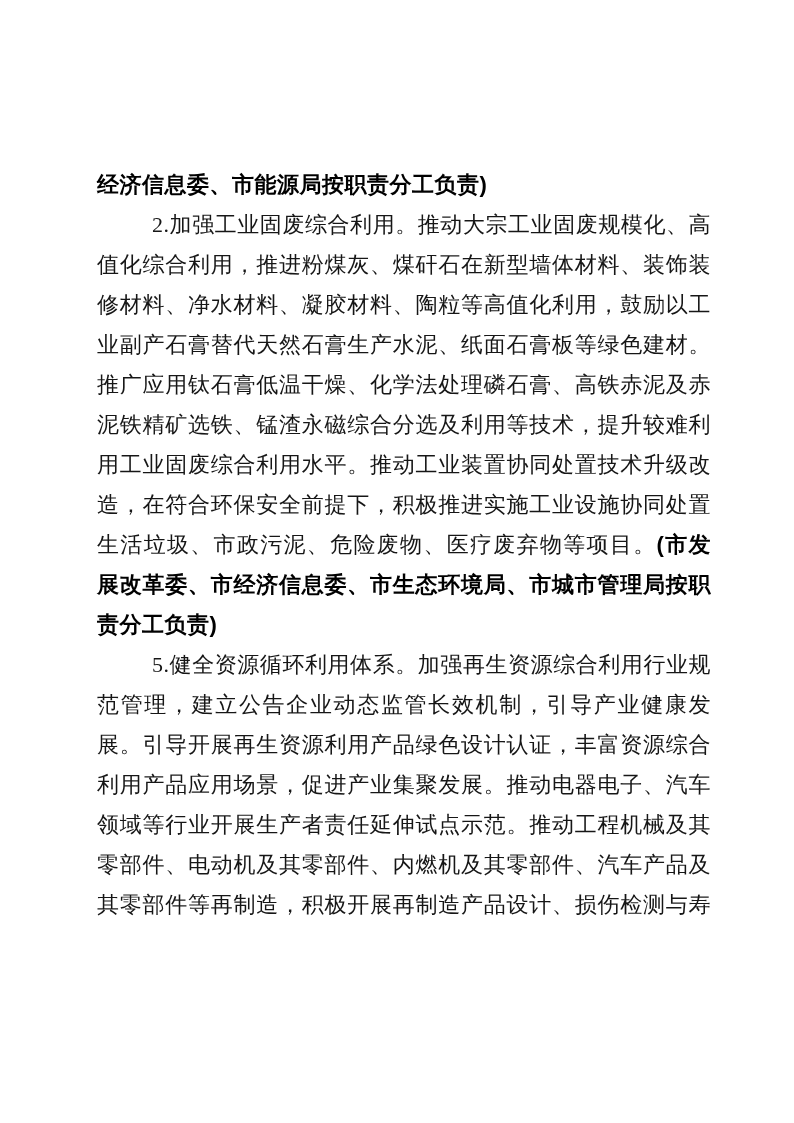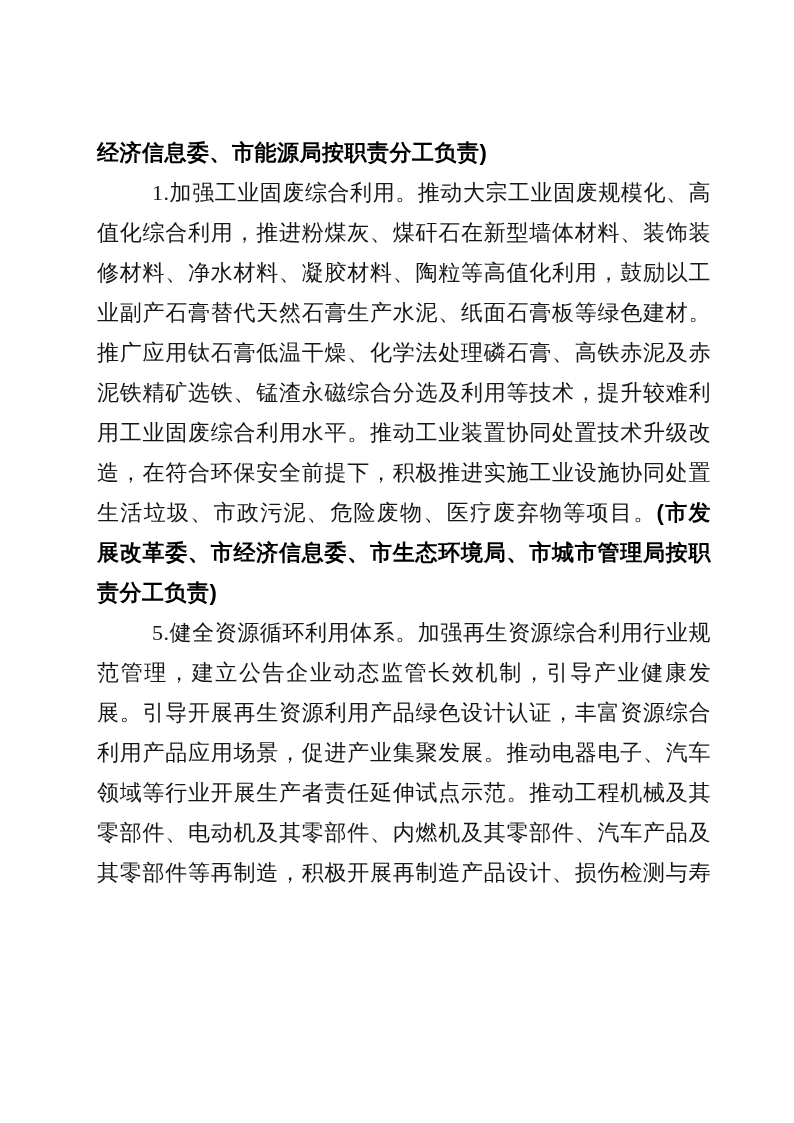--- a/index.html
+++ b/index.html
@@ -8,20 +8,21 @@
     background: #ffffff;
   }
   .page {
     position: relative;
     width: 794px;
     height: 892px;
     background: #ffffff;
     overflow: hidden;
     font-family: "Liberation Serif", "DejaVu Serif", serif;
     color: #1a1a1a;
+    margin-top: 32px;
   }
   .doc-body {
     position: absolute;
     left: 97px;
     top: 133px;
     width: 614px;
   }
   .para {
     margin: 0;
     font-size: 22px;
@@ -48,17 +49,17 @@
     color: #222222;
     font-family: "Liberation Serif", "DejaVu Serif", serif;
   }
 </style>
 </head>
 <body>
 
 <div class="page">
   <div class="doc-body">
       <p class="para"><span class="run-bold">经济信息委、市能源局按职责分工负责)</span></p>
-      <p class="para indent"><span class="run-normal">1.加强工业固废综合利用。推动大宗工业固废规模化、高值化综合利用，推进粉煤灰、煤矸石在新型墙体材料、装饰装修材料、净水材料、凝胶材料、陶粒等高值化利用，鼓励以工业副产石膏替代天然石膏生产水泥、纸面石膏板等绿色建材。推广应用钛石膏低温干燥、化学法处理磷石膏、高铁赤泥及赤泥铁精矿选铁、锰渣永磁综合分选及利用等技术，提升较难利用工业固废综合利用水平。推动工业装置协同处置技术升级改造，在符合环保安全前提下，积极推进实施工业设施协同处置生活垃圾、市政污泥、危险废物、医疗废弃物等项目。</span><span class="run-bold">(市发展改革委、市经济信息委、市生态环境局、市城市管理局按职责分工负责)</span></p>
+      <p class="para indent"><span class="run-normal">2.加强工业固废综合利用。推动大宗工业固废规模化、高值化综合利用，推进粉煤灰、煤矸石在新型墙体材料、装饰装修材料、净水材料、凝胶材料、陶粒等高值化利用，鼓励以工业副产石膏替代天然石膏生产水泥、纸面石膏板等绿色建材。推广应用钛石膏低温干燥、化学法处理磷石膏、高铁赤泥及赤泥铁精矿选铁、锰渣永磁综合分选及利用等技术，提升较难利用工业固废综合利用水平。推动工业装置协同处置技术升级改造，在符合环保安全前提下，积极推进实施工业设施协同处置生活垃圾、市政污泥、危险废物、医疗废弃物等项目。</span><span class="run-bold">(市发展改革委、市经济信息委、市生态环境局、市城市管理局按职责分工负责)</span></p>
       <p class="para indent"><span class="run-normal">5.健全资源循环利用体系。加强再生资源综合利用行业规范管理，建立公告企业动态监管长效机制，引导产业健康发展。引导开展再生资源利用产品绿色设计认证，丰富资源综合利用产品应用场景，促进产业集聚发展。推动电器电子、汽车领域等行业开展生产者责任延伸试点示范。推动工程机械及其零部件、电动机及其零部件、内燃机及其零部件、汽车产品及其零部件等再制造，积极开展再制造产品设计、损伤检测与寿命评估、性能检测及运行检测等技术研究。持续推进新能源汽车动力蓄电池回收利用工作，加强电池溯源管理、合作共建共享回收利用网点、梯级利用和再生利用，促进废旧动力电池资源化、规模化、高值化利</span></p>
     </div>
   <div class="footer-page-number">- 11 -</div>
 </div>
 
 </body></html>

